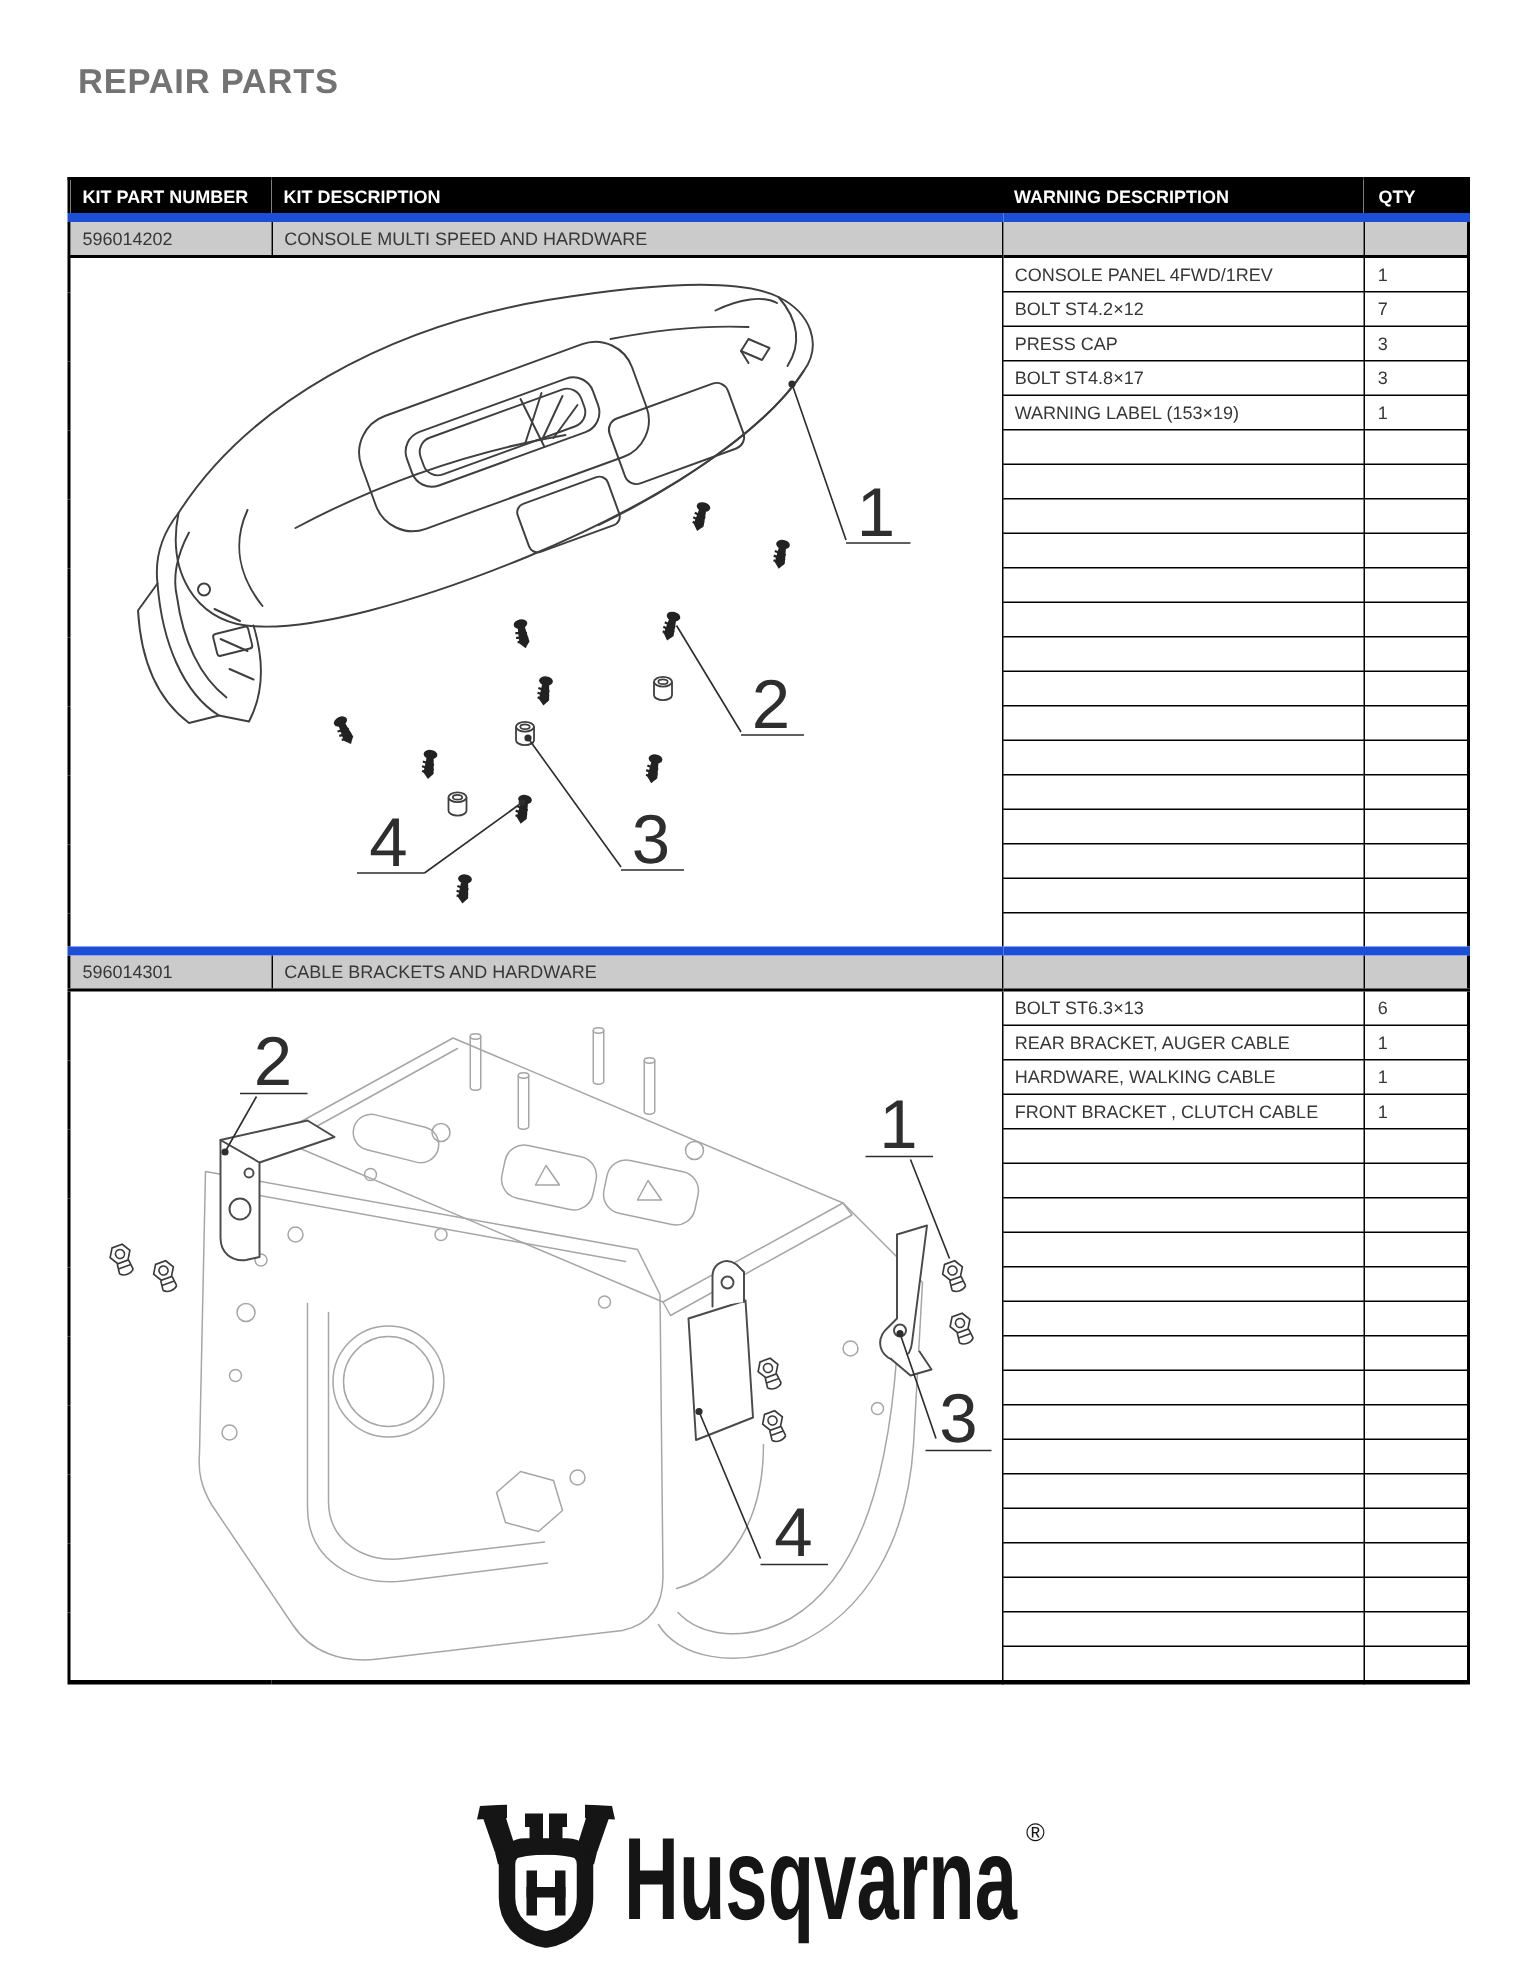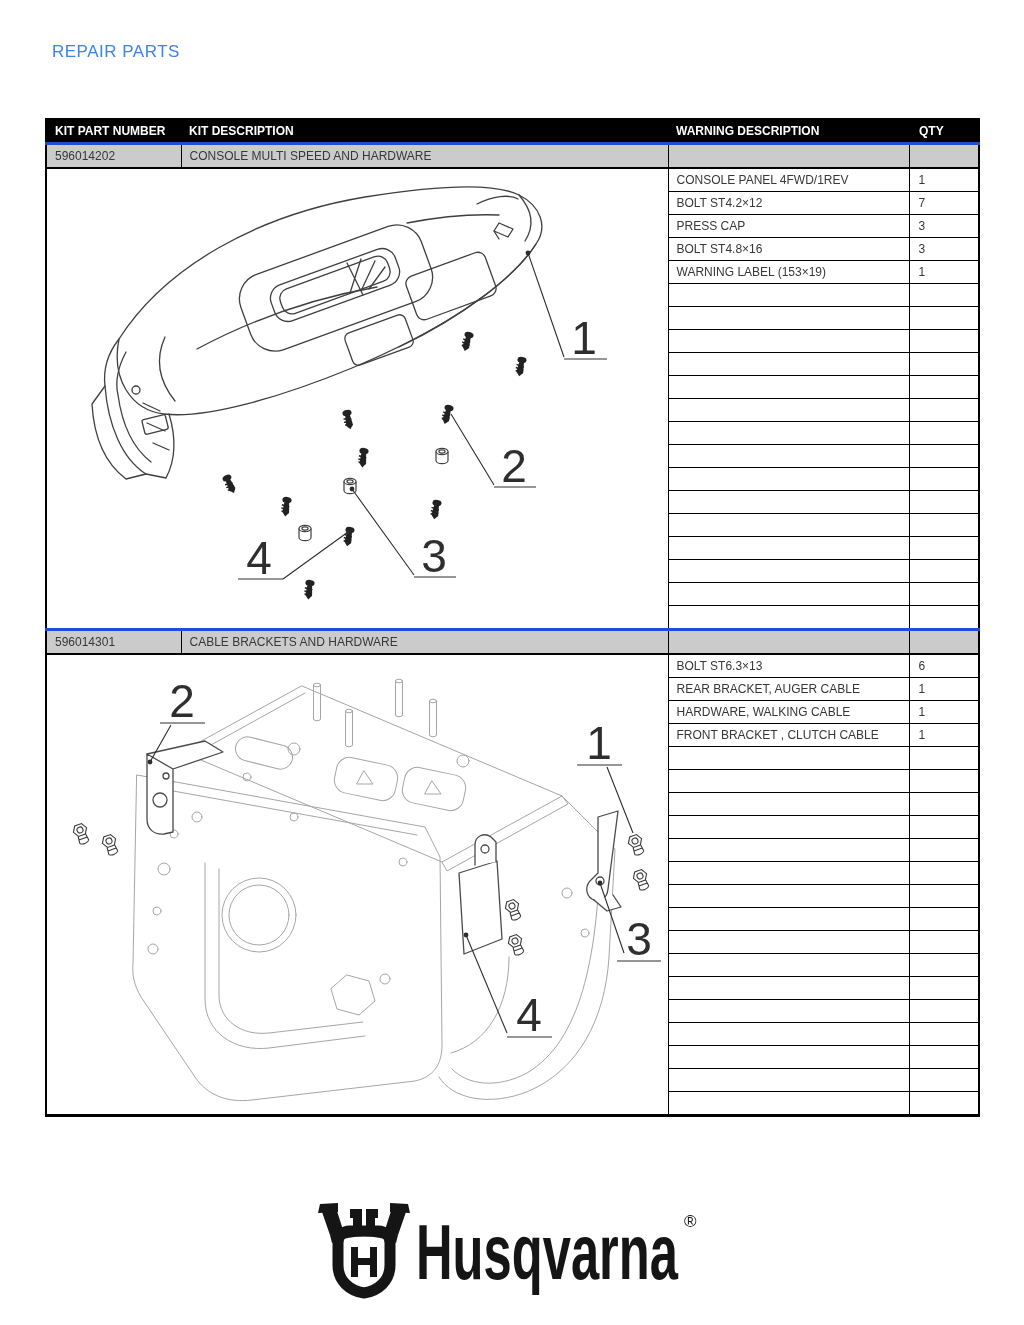--- a/index.html
+++ b/index.html
@@ -1,28 +1,28 @@
 <!DOCTYPE html>
 <html><head>
 <meta charset="utf-8">
 <style>
   html,body{margin:0;padding:0;background:#ffffff;}
   .page{position:relative;width:1024px;height:1325px;background:#fff;
         font-family:"Liberation Sans",sans-serif;overflow:hidden;}
-  .page-title{position:absolute;top:43px;left:52px;font-size:17px;font-weight:400;
-        color:#3b82f6;letter-spacing:.5px;margin:0;line-height:1;}
+  .page-title{position:absolute;top:43px;left:52px;font-size:23px;font-weight:700;
+        color:#737373;letter-spacing:.5px;margin:0;line-height:1;}
   .parts-table{position:absolute;top:118px;left:45px;width:933px;
         border-collapse:collapse;table-layout:fixed;
         border:2px solid #000;border-bottom:3px solid #000;}
   .parts-table th{background:#000;color:#fff;font-size:12px;font-weight:700;
         text-align:left;padding:0 0 0 8px;height:22px;white-space:nowrap;overflow:hidden;}
   .parts-table th.qty-header{padding-left:10px;}
   .parts-table td{font-size:12px;color:#373737;padding:0 0 0 8px;height:22px;
         border:1px solid #000;vertical-align:middle;white-space:nowrap;overflow:hidden;}
-  .section-row td{background:#cbcbcb;border-top:3px solid #1d4ed8;border-bottom:2px solid #000;}
+  .section-row td{background:#cbcbcb;border-top:6px solid #1d4ed8;border-bottom:2px solid #000;}
   .data-row{height:23px;}
   .qty-cell{padding-left:9px !important;}
   .diagram-cell{padding:0 !important;vertical-align:top;overflow:hidden;}
   .diagram-cell svg{display:block;}
   svg text.co{font-family:"Liberation Sans",sans-serif;font-size:46px;fill:#2e2e2e;text-anchor:middle;}
   .leader{stroke:#2e2e2e;stroke-width:1.1;fill:none;}
   .lt{stroke:#a6a6a6;stroke-width:1;fill:none;stroke-linejoin:round;stroke-linecap:round;}
   .dk{stroke:#4a4a4a;stroke-width:1.3;fill:#fff;stroke-linejoin:round;stroke-linecap:round;}
   .cn{stroke:#3f3f3f;stroke-width:1.3;fill:none;stroke-linejoin:round;stroke-linecap:round;}
   .logo{position:absolute;top:1203px;left:318px;width:400px;height:100px;text-decoration:underline;}
@@ -133,21 +133,21 @@
       </tr>
       <tr class="data-row">
         <td class="desc-cell">BOLT ST4.2×12</td>
         <td class="qty-cell">7</td>
       </tr>
       <tr class="data-row">
         <td class="desc-cell">PRESS CAP</td>
         <td class="qty-cell">3</td>
       </tr>
       <tr class="data-row">
-        <td class="desc-cell">BOLT ST4.8×16</td>
+        <td class="desc-cell">BOLT ST4.8×17</td>
         <td class="qty-cell">3</td>
       </tr>
       <tr class="data-row">
         <td class="desc-cell">WARNING LABEL (153×19)</td>
         <td class="qty-cell">1</td>
       </tr>
         <tr class="data-row">
           <td class="desc-cell"></td>
           <td class="qty-cell"></td>
         </tr>

